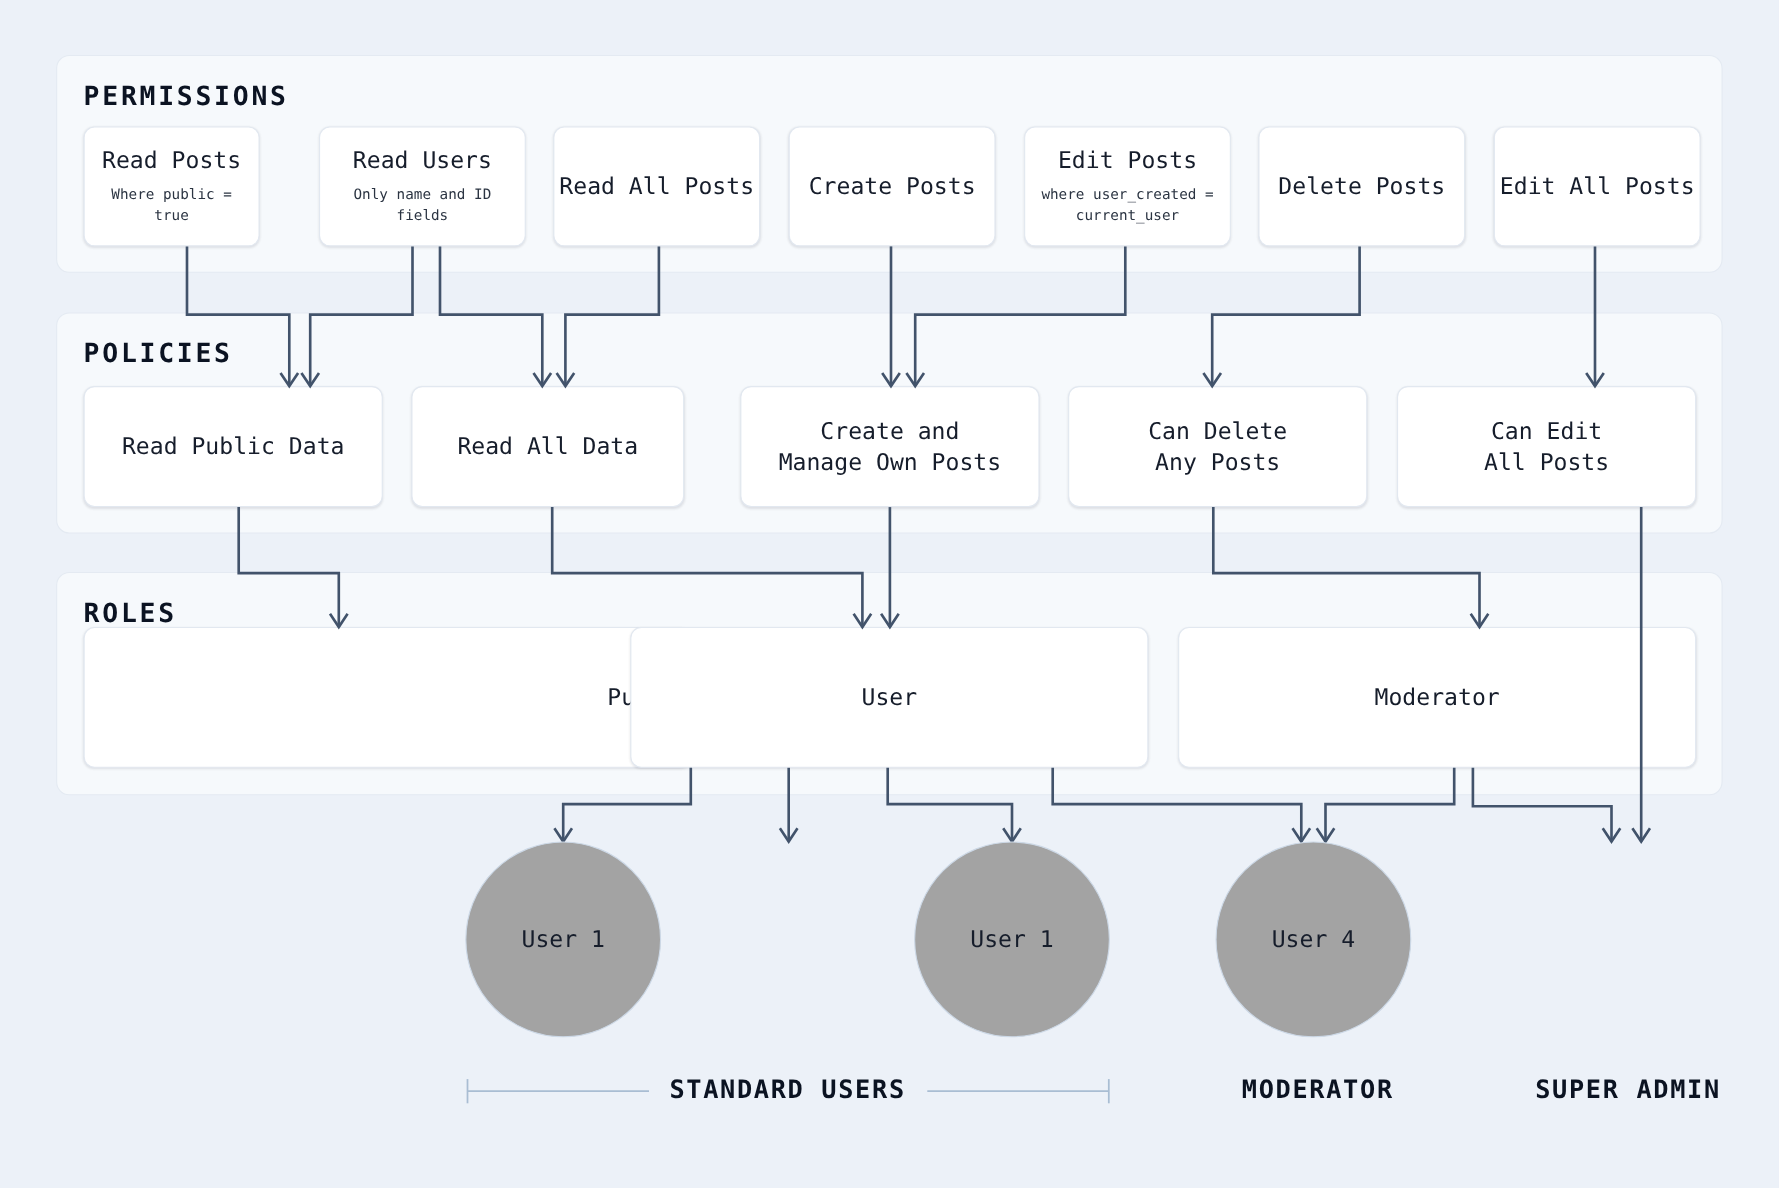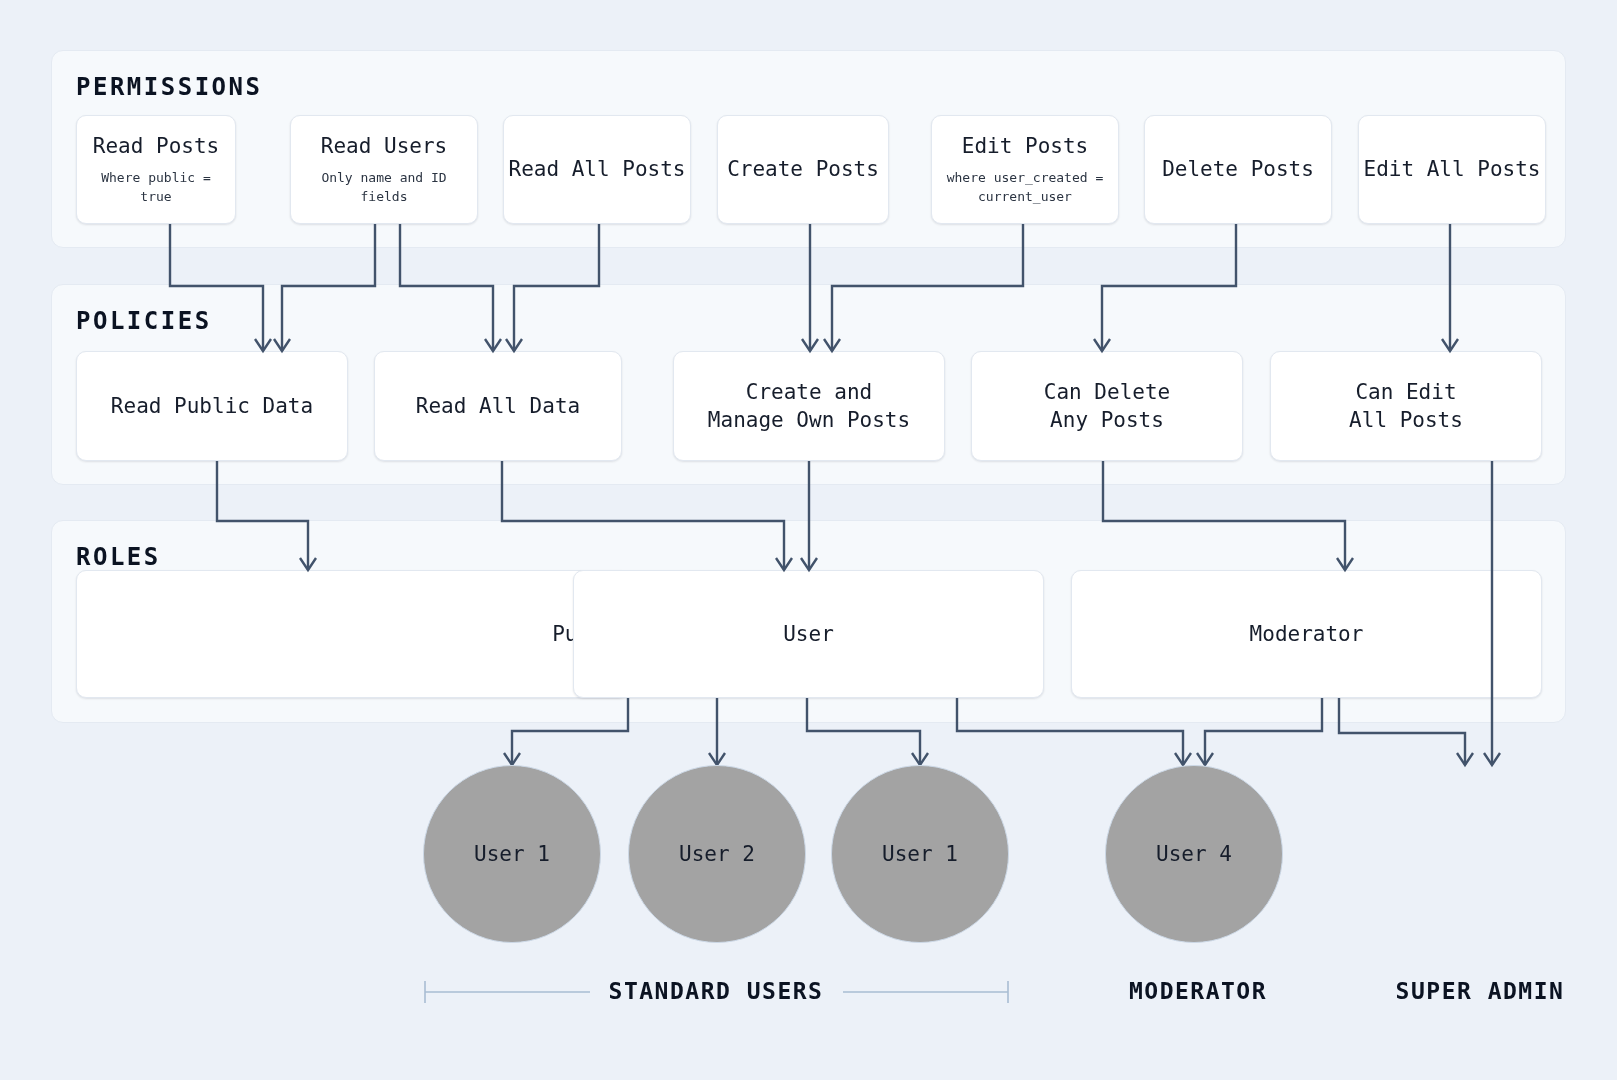--- a/index.html
+++ b/index.html
@@ -40,21 +40,21 @@
     <span class="node-label">Read Posts</span>
     <span class="node-sub">Where public = true</span>
   </div>
   <div class="node" style="left:290px;top:115px;width:188px;height:109px;">
     <span class="node-label">Read Users</span>
     <span class="node-sub">Only name and ID fields</span>
   </div>
   <div class="node" style="left:503px;top:115px;width:188px;height:109px;">
     <span class="node-label">Read All Posts</span>
   </div>
-  <div class="node" style="left:717px;top:115px;width:172px;height:109px;">
+  <div class="node" style="left:717px;top:115px;width:188px;height:109px;">
     <span class="node-label">Create Posts</span>
   </div>
   <div class="node" style="left:931px;top:115px;width:188px;height:109px;">
     <span class="node-label">Edit Posts</span>
     <span class="node-sub">where user_created = current_user</span>
   </div>
   <div class="node" style="left:1144px;top:115px;width:188px;height:109px;">
     <span class="node-label">Delete Posts</span>
   </div>
   <div class="node" style="left:1358px;top:115px;width:188px;height:109px;">
@@ -131,23 +131,20 @@
       <path d="M 1457 753 L 1465 765 L 1473 753" class="edge-arrowhead" stroke="#42536b"></path>
       <polyline points="425,981 425,1003" class="bracket-line" stroke="#a9bdd3"></polyline>
       <polyline points="425,992 590,992" class="bracket-line" stroke="#a9bdd3"></polyline>
       <polyline points="843,992 1008,992" class="bracket-line" stroke="#a9bdd3"></polyline>
       <polyline points="1008,981 1008,1003" class="bracket-line" stroke="#a9bdd3"></polyline>
     </svg>
 
   <div class="user-circle" style="left:423px;top:765px;">
     <span class="node-label">User 1</span>
   </div>
-  <div class="user-circle" style="left:628px;top:765px;">
-    <span class="node-label">User 2</span>
-  </div>
   <div class="user-circle" style="left:831px;top:765px;">
     <span class="node-label">User 1</span>
   </div>
   <div class="user-circle" style="left:1105px;top:765px;">
     <span class="node-label">User 4</span>
   </div>
 
   <div class="group-label" style="left:716px;top:978px;">STANDARD USERS</div>
   <div class="group-label" style="left:1198px;top:978px;">MODERATOR</div>
   <div class="group-label" style="left:1480px;top:978px;">SUPER ADMIN</div>

